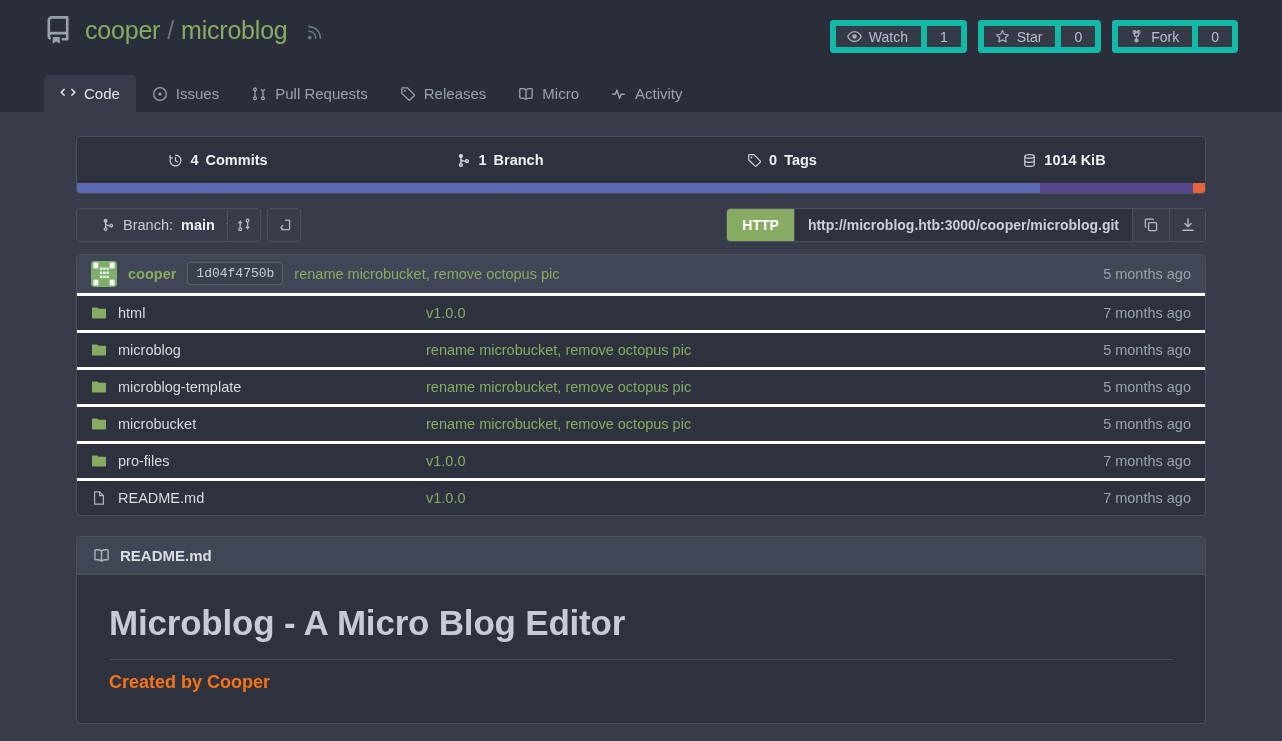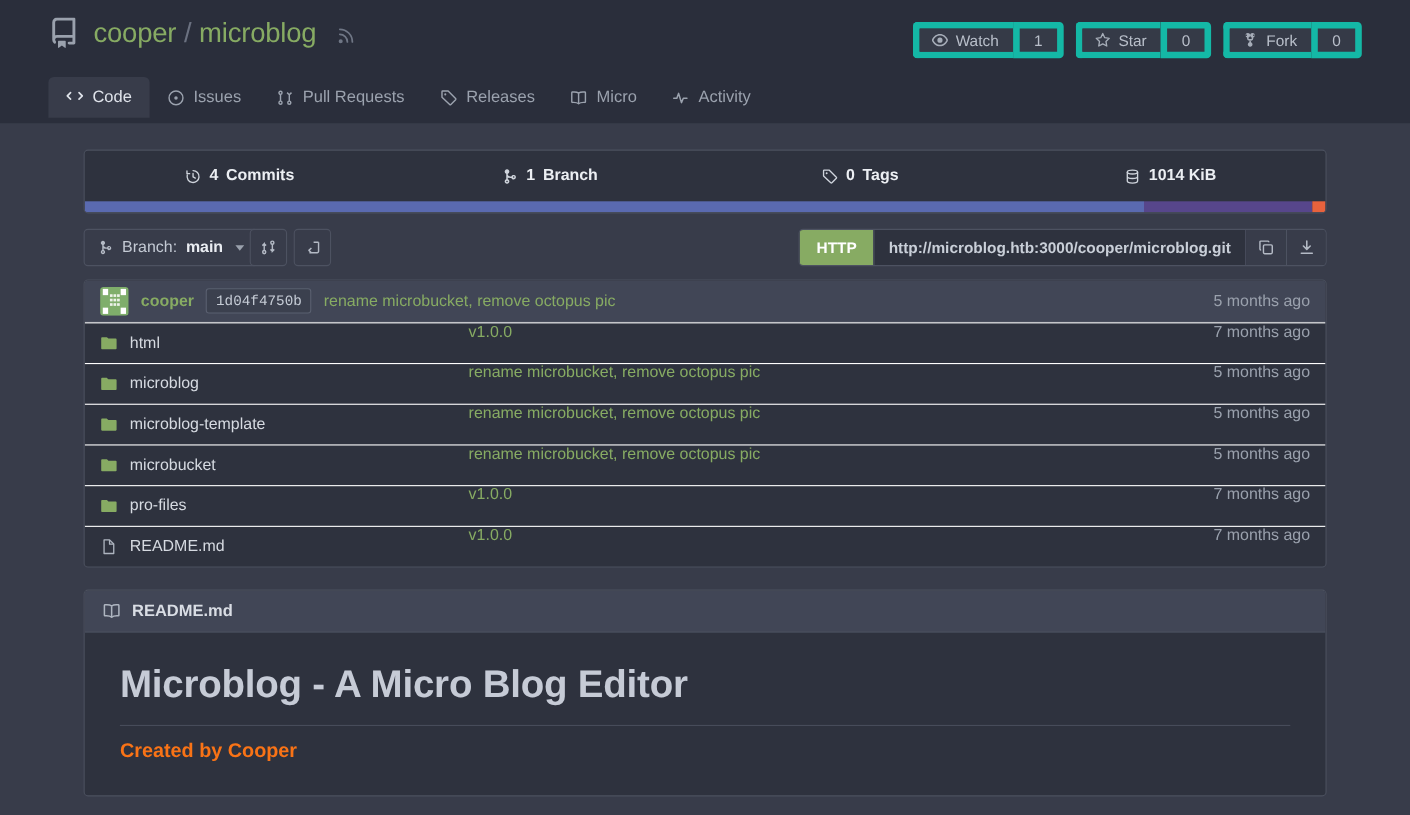--- a/index.html
+++ b/index.html
@@ -38,21 +38,21 @@
   .btn-group > div {
     border: 6px solid #14b8a6;
     display: flex; align-items: center; justify-content: center;
     color: #b9bfca; font-size: 14px; background: #353a47;
   }
   .btn-group .bg-main { padding: 0 13px 0 11px; border-radius: 4px 0 0 4px; border-right: none; gap: 7px; }
   .btn-group .bg-count { padding: 0 13px; min-width: 34px; border-radius: 0 4px 4px 0; }
   .bg-main svg { width: 15px; height: 15px; color: #a6adb8; }
 
   
-  .nav-tabs { position: absolute; left: 44px; bottom: 0; display: flex; height: 42px; }
+  .nav-tabs { position: absolute; left: 44px; bottom: 0; display: flex; align-items: flex-end; height: 42px; }
   .nav-tab {
     display: flex; align-items: center; gap: 8px;
     padding: 0 16px; height: 37px;
     color: #9ba2ae; font-size: 15px;
     border-radius: 5px 5px 0 0;
     cursor: pointer;
   }
   .nav-tab svg { width: 16px; height: 16px; }
   .nav-tab.active { background: #383c4a; color: #dfe3ea; font-weight: normal; }
 
@@ -75,21 +75,21 @@
   }
   .stat svg { width: 15px; height: 15px; color: #cfd4dc; }
   .stat .lbl { font-weight: bold; color: #eceff3; }
   .lang-bar { display: flex; height: 10px; width: 100%; }
 
   
   .clone-row { margin-top: 14px; height: 34px; position: relative; }
   .branch-btn {
     position: absolute; left: 0; top: 0; height: 34px;
     display: flex; align-items: center; gap: 8px;
-    padding: 0 12px;
+    padding: 0 24px;
     border: 1px solid #4d5261; border-radius: 4px;
     background: #383c4a; color: #c4cad4; font-size: 14.5px;
   }
   .branch-btn svg.branch { width: 14px; height: 14px; color: #b4bac5; }
   .branch-btn b { color: #e9ecf1; }
   .caret { width: 0; height: 0; border-left: 4.5px solid transparent; border-right: 4.5px solid transparent; border-top: 5px solid #9aa1ad; margin-left: 3px; }
   .icon-btn {
     position: absolute; top: 0; height: 34px; width: 34px;
     border: 1px solid #4d5261; border-radius: 4px; background: #383c4a;
     display: flex; align-items: center; justify-content: center;
@@ -134,22 +134,22 @@
   .commit-author { color: #87ab63; font-size: 14.5px; font-weight: bold; }
   .commit-sha {
     font-family: "Liberation Mono", monospace; font-size: 13px;
     color: #c6ccd6; border: 1px solid #5a6070; border-radius: 3px;
     padding: 3px 8px; background: #3b404e;
   }
   .commit-msg { color: #87ab63; font-size: 14.5px; }
   .commit-age { margin-left: auto; color: #9aa1ad; font-size: 14.5px; }
 
   .frow {
-    display: flex; height: 37px;
-    padding: 0 14px; border-top: 1px solid #ffffff;
+    display: flex; align-items: center; height: 37px;
+    padding: 0 14px; border-top: 3px solid #ffffff;
     font-size: 14.5px;
   }
   .frow:first-of-type { border-top: none; }
   .fname { display: flex; align-items: center; gap: 11px; width: 335px; }
   .fname svg { width: 16px; height: 16px; flex: none; }
   .fname .fn-folder { color: #87ab63; }
   .fname .fn-file { color: #aeb5c0; }
   .fname span.txt { color: #d6dae1; }
   .fmsg { color: #87ab63; flex: 1; }
   .fage { color: #9aa1ad; text-align: right; }

